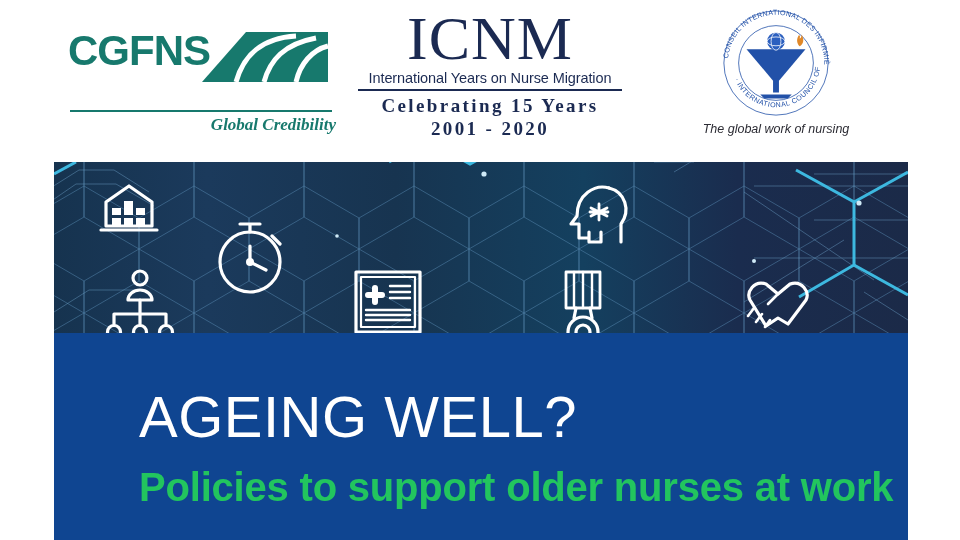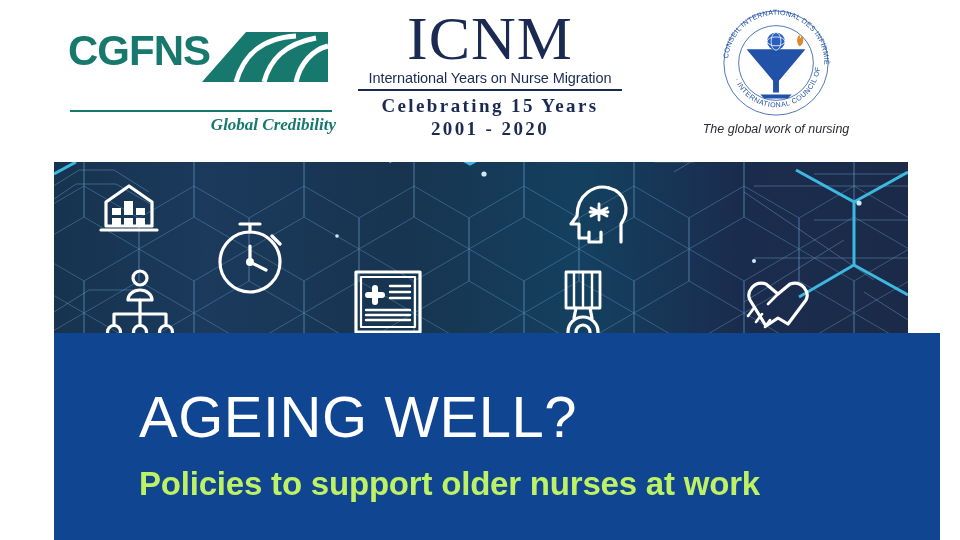--- a/index.html
+++ b/index.html
@@ -157,40 +157,39 @@
     background: #15324c;
   }
   .banner svg { display: block; }
 
   
   .title-block {
     position: absolute;
     left: 54px; top: 333px;
     width: 854px; height: 207px;
     background: #0f4591;
-    padding-left: 32px;
   }
   .headline {
     position: absolute;
     left: 85px; top: 55px;
     font-family: "Liberation Sans", sans-serif;
     font-weight: 300;
     font-size: 58px;
     color: #ffffff;
     letter-spacing: 0.5px;
     line-height: 1;
     white-space: nowrap;
   }
   .subhead {
     position: absolute;
     left: 85px; top: 134px;
     font-family: "Liberation Sans", sans-serif;
     font-weight: bold;
-    font-size: 33px;
-    color: #bef264;
+    font-size: 40px;
+    color: #22c55e;
     letter-spacing: -0.2px;
     line-height: 1;
     white-space: nowrap;
   }
 </style>
 </head>
 <body>
 
 <div class="logo-strip">
 

